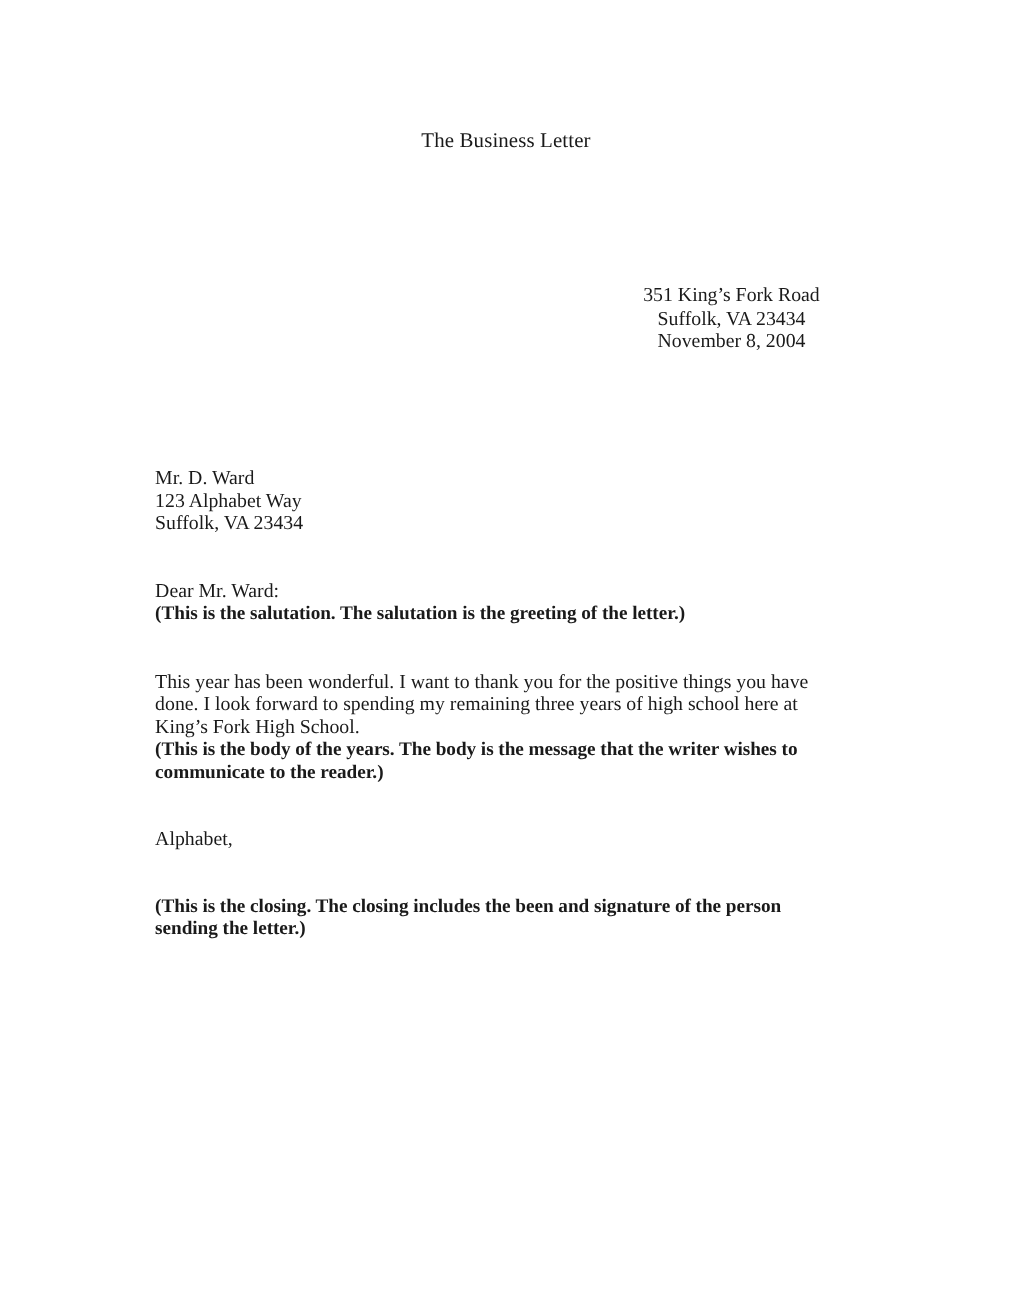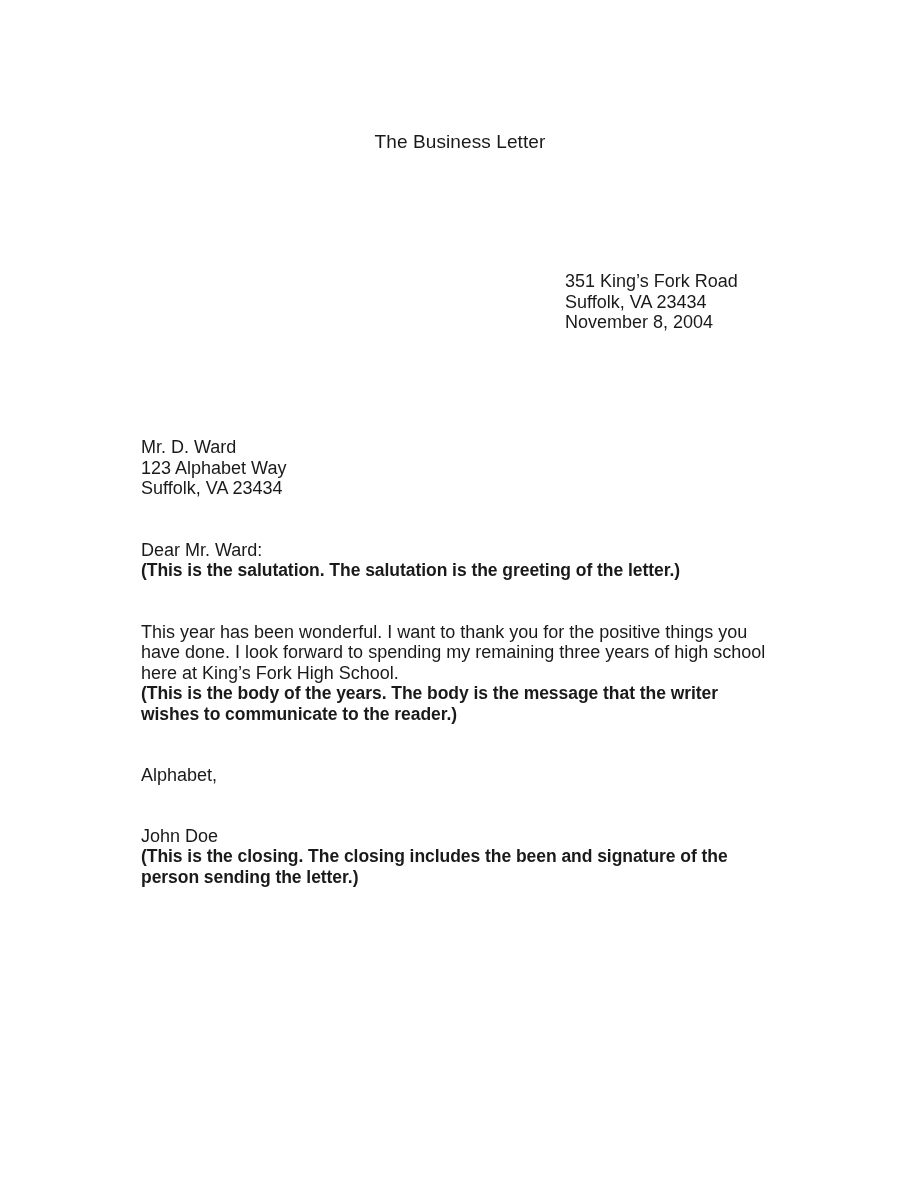--- a/index.html
+++ b/index.html
@@ -5,23 +5,23 @@
   html, body {
     margin: 0;
     padding: 0;
     background: #ffffff;
   }
   .page {
     position: relative;
     width: 920px;
     height: 964px;
     background: #ffffff;
-    margin: 13px auto;
+    margin: 0 auto;
     overflow: hidden;
-    font-family: Liberation Sans, sans-serif;
+    font-family: Liberation Serif, serif;
     color: #1a1a1a;
     -webkit-font-smoothing: antialiased;
   }
 
   
   .title-block {
     position: absolute;
     left: 0;
     top: 116px;
     width: 920px;
@@ -33,20 +33,21 @@
     letter-spacing: 0.1px;
     color: #1a1a1a;
   }
 
   
   .heading-block {
     position: absolute;
     left: 565px;
     top: 258px;
     width: 200px;
+    text-align: center;
   }
   .heading-block .plain-line {
     font-size: 18px;
     line-height: 20.5px;
     white-space: nowrap;
   }
   .heading-block .note {
     font-size: 17.5px;
     line-height: 20.5px;
     font-weight: bold;
@@ -109,18 +110,17 @@
     <div class="blk">
       <div class="line">This year has been wonderful. I want to thank you for the positive things you have done. I look forward to spending my remaining three years of high school here at King’s Fork High School.</div>
       <div class="note">(This is the body of the years. The body is the message that the writer wishes to communicate to the reader.)</div>
     </div>
 
     <div class="gap-section"></div>
 
     <div class="blk">
       <div class="line">Alphabet,</div>
       <div class="gap-sign"></div>
-      <div class="line">John Doe</div>
       <div class="note">(This is the closing. The closing includes the been and signature of the person sending the letter.)</div>
     </div>
 
   </div>
 </div>
 
 </body></html>

